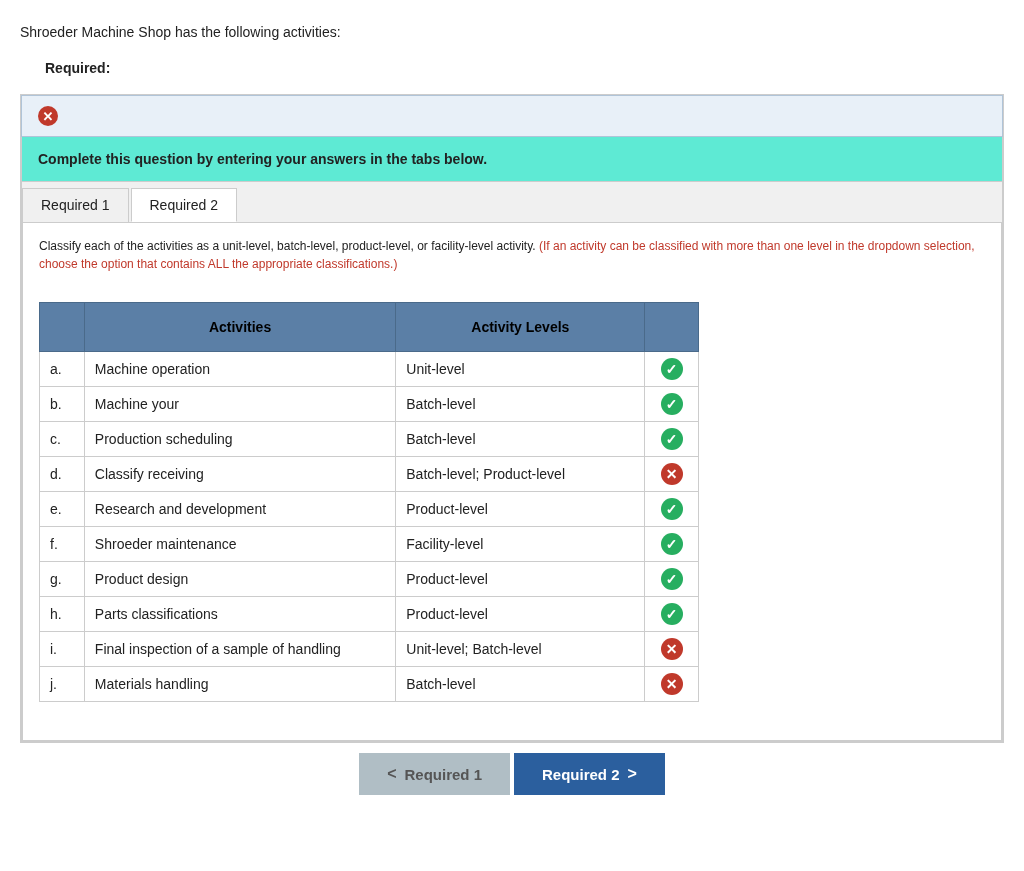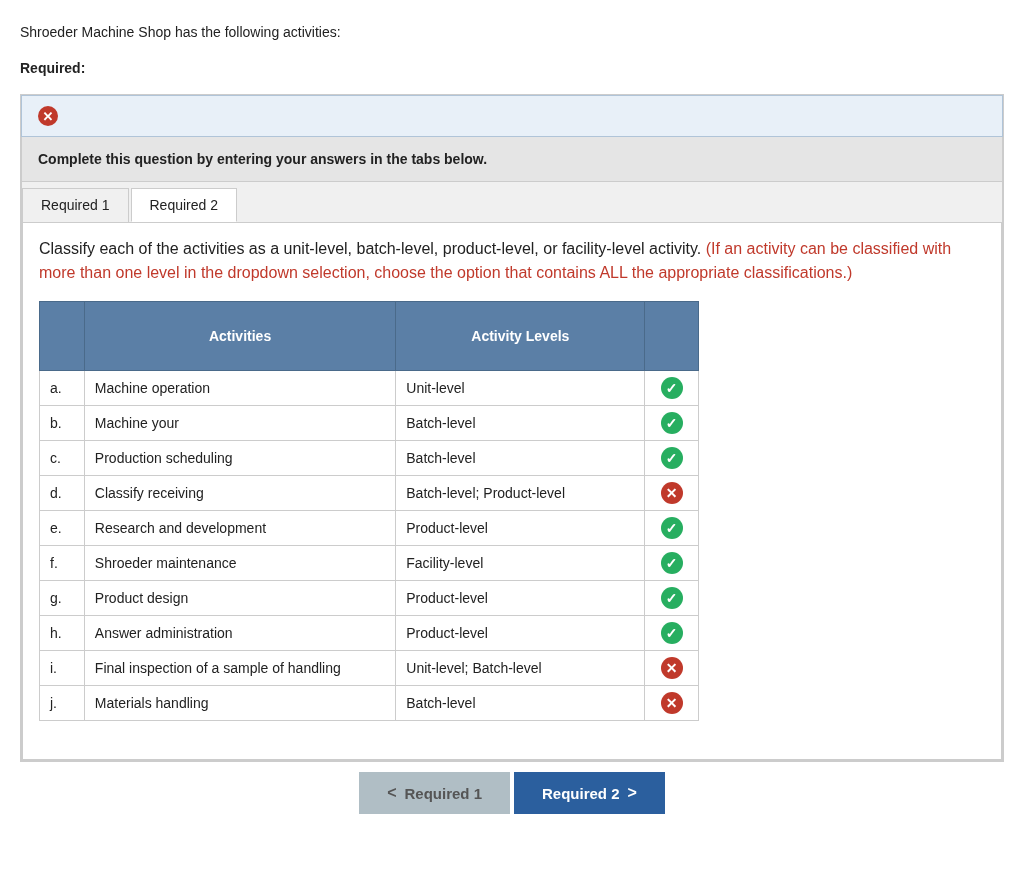--- a/index.html
+++ b/index.html
@@ -12,20 +12,21 @@
       max-width: 1024px;
     }
 
     .intro-text {
       margin-bottom: 20px;
       font-size: 14px;
     }
 
     .required-section {
       margin-bottom: 18px;
+      margin-left: 25px;
     }
 
     .required-section p {
       margin: 2px 0;
       font-size: 14px;
     }
 
     .required-section .bold {
       font-weight: bold;
     }
@@ -53,21 +54,21 @@
       font-size: 13px;
       flex-shrink: 0;
     }
 
     .alert-text {
       font-weight: bold;
       font-size: 14px;
     }
 
     .complete-box {
-      background: #e5e5e5;
+      background: #5eead4;
       border: 1px solid #ccc;
       border-top: none;
       padding: 14px 16px;
       font-weight: bold;
       font-size: 14px;
       margin-bottom: 0;
     }
 
     .tabs-container {
       border: 1px solid #ccc;
@@ -101,40 +102,40 @@
     }
 
     .tab-content {
       background: #fff;
       border: 1px solid #ccc;
       border-top: none;
       padding: 14px 16px;
     }
 
     .instruction-text {
-      font-size: 16px;
+      font-size: 12px;
       line-height: 1.5;
-      margin-bottom: 16px;
+      margin-bottom: 29px;
       color: #222;
     }
 
     .instruction-text .red-note {
       color: #c0392b;
     }
 
     .activity-table {
       border-collapse: collapse;
       width: 660px;
       margin-bottom: 24px;
     }
 
     .activity-table th {
       background: #5b7fa6;
-      color: #ffffff;
-      padding: 26px 12px;
+      color: #000000;
+      padding: 16px 12px;
       text-align: center;
       font-size: 14px;
       border: 1px solid #4a6a8a;
     }
 
     .activity-table td {
       border: 1px solid #ccc;
       padding: 6px 10px;
       font-size: 14px;
       vertical-align: middle;
@@ -294,21 +295,21 @@
               <td><span class="status-icon status-correct">✓</span></td>
             </tr>
             <tr>
               <td>g.</td>
               <td>Product design</td>
               <td>Product-level</td>
               <td><span class="status-icon status-correct">✓</span></td>
             </tr>
             <tr>
               <td>h.</td>
-              <td>Answer administration</td>
+              <td>Parts classifications</td>
               <td>Product-level</td>
               <td><span class="status-icon status-correct">✓</span></td>
             </tr>
             <tr>
               <td>i.</td>
               <td>Final inspection of a sample of handling</td>
               <td>Unit-level; Batch-level</td>
               <td><span class="status-icon status-wrong">✕</span></td>
             </tr>
             <tr>

